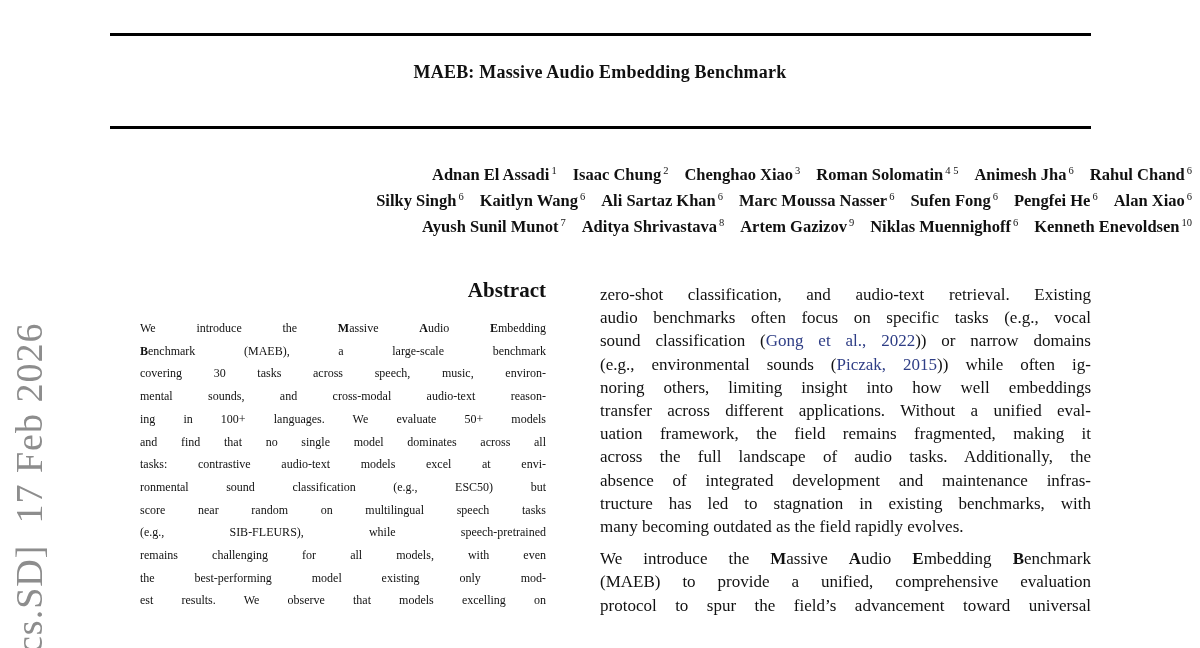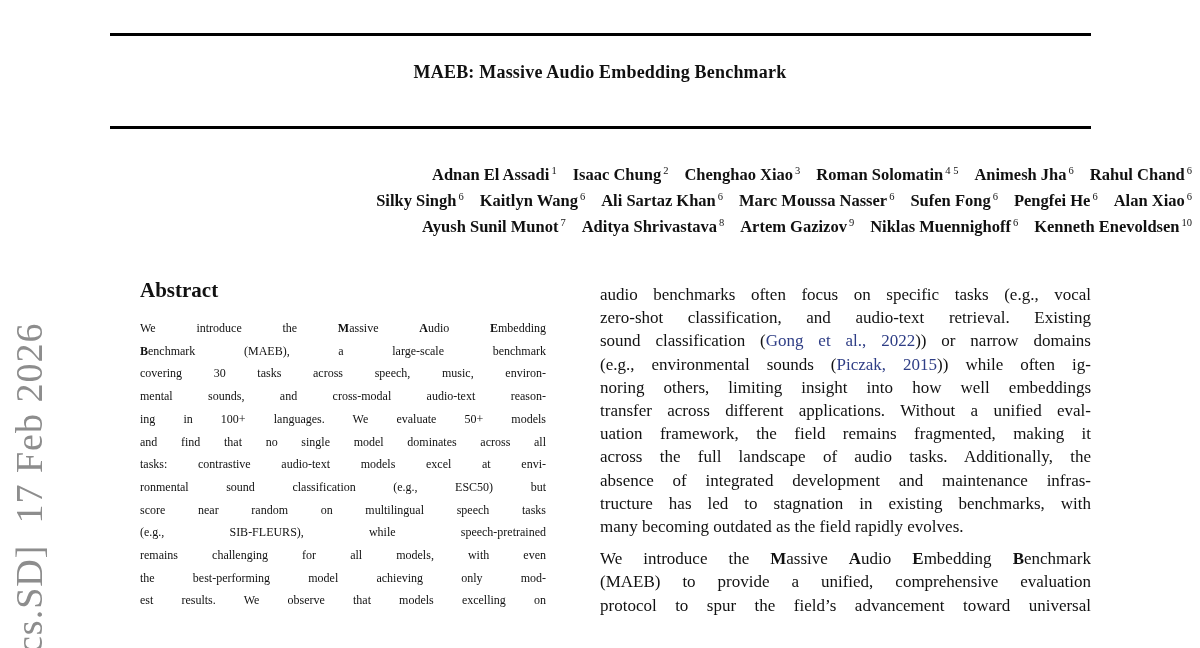--- a/index.html
+++ b/index.html
@@ -25,21 +25,21 @@
   .authors{position:absolute;top:162px;left:0;width:100%;text-align:right;}
   .author-line{font-size:16.5px;font-weight:bold;line-height:26px;white-space:nowrap;}
   .author{margin:0 8px;white-space:nowrap;}
   .asup{
     font-size:10.5px;font-weight:normal;line-height:0;
     vertical-align:6px;padding-left:2px;
   }
 
   
   .col-left{position:absolute;left:140px;top:278px;width:406px;}
-  .abs-heading{text-align:left;font-size:21px;font-weight:bold;margin:0 0 14px 0;}
+  .abs-heading{text-align:right;font-size:21px;font-weight:bold;margin:0 0 14px 0;}
   .abs-body .jline{font-size:12px;line-height:22.7px;}
 
   .col-right{position:absolute;left:600px;top:283px;width:491px;}
   .col-right .jline{font-size:17px;line-height:23.2px;}
   .para2{margin-top:9px;}
 
   .jline{
     text-align:justify;
     text-align-last:justify;
     white-space:normal;
@@ -82,29 +82,29 @@
         <div class="jline"><span class="acr">B</span><span>enchmark (MAEB), a large-scale benchmark</span></div>
         <div class="jline"><span>covering 30 tasks across speech, music, environ-</span></div>
         <div class="jline"><span>mental sounds, and cross-modal audio-text reason-</span></div>
         <div class="jline"><span>ing in 100+ languages. We evaluate 50+ models</span></div>
         <div class="jline"><span>and find that no single model dominates across all</span></div>
         <div class="jline"><span>tasks: contrastive audio-text models excel at envi-</span></div>
         <div class="jline"><span>ronmental sound classification (e.g., ESC50) but</span></div>
         <div class="jline"><span>score near random on multilingual speech tasks</span></div>
         <div class="jline"><span>(e.g., SIB-FLEURS), while speech-pretrained</span></div>
         <div class="jline"><span>remains challenging for all models, with even</span></div>
-        <div class="jline"><span>the best-performing model achieving only mod-</span></div>
+        <div class="jline"><span>the best-performing model existing only mod-</span></div>
         <div class="jline"><span>est results. We observe that models excelling on</span></div>
       </div>
   </div>
 
   <div class="col-right">
     <div class="para1">
+        <div class="jline"><span>zero-shot classification, and audio-text retrieval. Existing</span></div>
         <div class="jline"><span>audio benchmarks often focus on specific tasks (e.g., vocal</span></div>
-        <div class="jline"><span>zero-shot classification, and audio-text retrieval. Existing</span></div>
         <div class="jline"><span>sound classification (</span><span class="cite">Gong et al., 2022</span><span>)) or narrow domains</span></div>
         <div class="jline"><span>(e.g., environmental sounds (</span><span class="cite">Piczak, 2015</span><span>)) while often ig-</span></div>
         <div class="jline"><span>noring others, limiting insight into how well embeddings</span></div>
         <div class="jline"><span>transfer across different applications. Without a unified eval-</span></div>
         <div class="jline"><span>uation framework, the field remains fragmented, making it</span></div>
         <div class="jline"><span>across the full landscape of audio tasks. Additionally, the</span></div>
         <div class="jline"><span>absence of integrated development and maintenance infras-</span></div>
         <div class="jline"><span>tructure has led to stagnation in existing benchmarks, with</span></div>
         <div class="jline para-end"><span>many becoming outdated as the field rapidly evolves.</span></div>
       </div>

